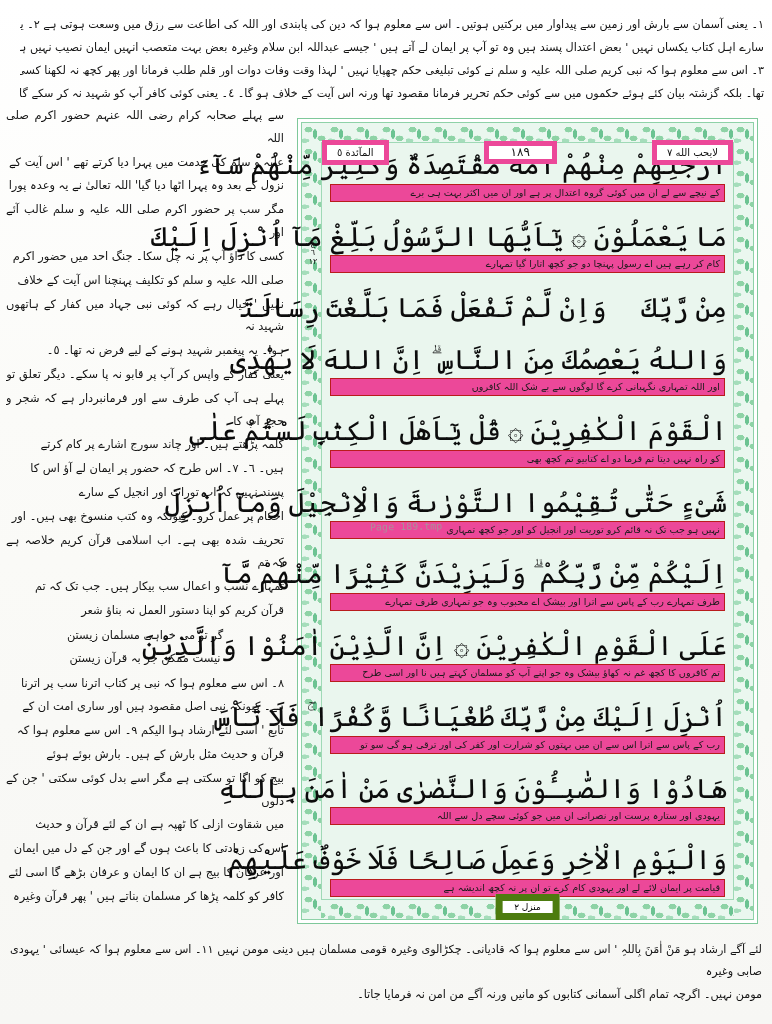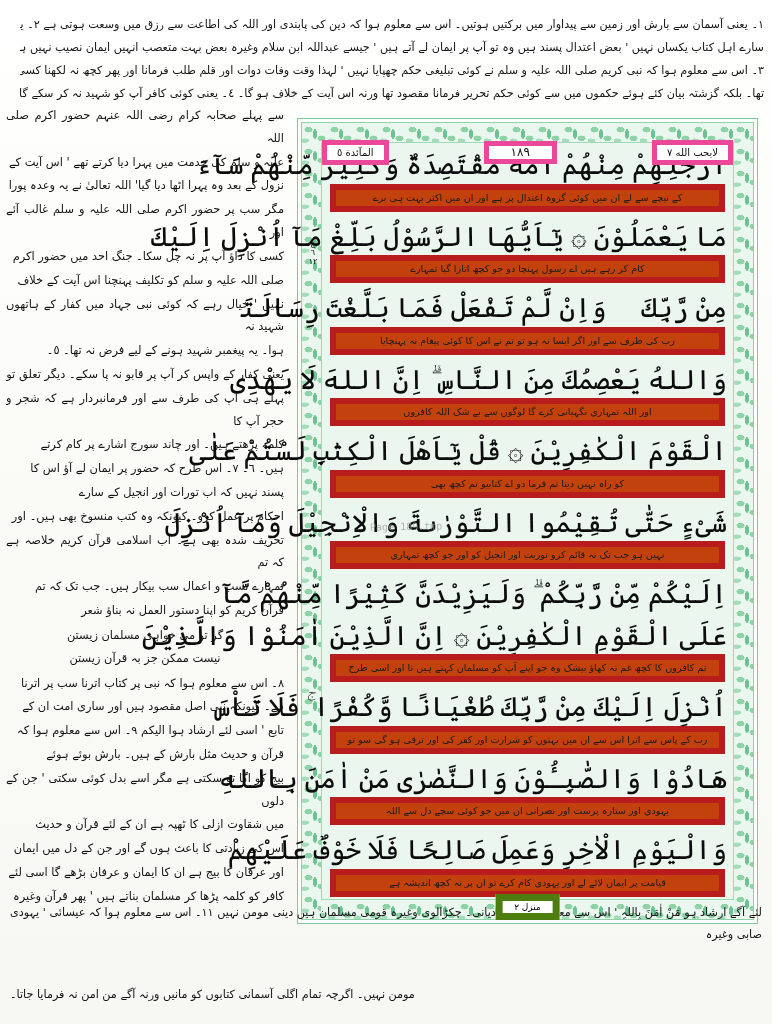--- a/index.html
+++ b/index.html
@@ -41,21 +41,21 @@
   }
   .couplet div{white-space:nowrap;}
 
   
   .bottom-notes{
     position:absolute;left:10px;right:10px;bottom:18px;
     direction:rtl;text-align:justify;
     font-size:11.2px;line-height:2.0;color:#141414;
   }
   .bottom-notes p{margin:0;}
-  .bottom-notes p.last{text-align:left;margin-top:37px;}
+  .bottom-notes p.last{text-align:right;}
 
   
   .frame{
     position:absolute;left:297px;top:118px;width:461px;height:806px;
     background:#ffffff;
     border:1px solid #7ec89a;
     box-sizing:border-box;
     padding:3px;
   }
   .frame-inner{
@@ -112,22 +112,22 @@
   .row{display:flex;flex-direction:column;}
   .ayah{
     direction:rtl;text-align:center;
     font-family:Liberation Serif, serif;
     font-size:27px;line-height:1.22;
     color:#0c0c0c;white-space:nowrap;
     letter-spacing:-0.5px;
     padding:2px 0 0 0;
   }
   .trans{
-    direction:rtl;text-align:center;
-    background:#c2410c;border:6px solid #b91c1c;
+    direction:rtl;
+    background:#ec4899;border:1px solid #b91c1c;
     font-size:9.6px;line-height:14px;
     color:#1a1a1a;white-space:nowrap;
     margin:2px 2px 0 2px;padding:1px 4px;
     overflow:hidden;
   }
   .manzil{
     position:absolute;left:50%;transform:translateX(-50%);
     bottom:-1px;
     background:#fff;border:7px solid #4d7c0f;
     font-size:9px;padding:1px 12px;direction:rtl;z-index:6;
@@ -219,36 +219,36 @@
           <div class="row">
             <div class="ayah">اَرْجُلِهِمْ مِنْهُمْ اُمَّةٌ مُّقْتَصِدَةٌ وَكَثِيْرٌ مِّنْهُمْ سَآءَ</div>
             <div class="trans">کے  نیچے  سے لے   ان میں کوئی گروہ اعتدال پر ہے اور ان میں اکثر بہت ہی برے</div>
           </div>
           <div class="row">
             <div class="ayah">مَا يَعْمَلُوْنَ ۞ يٰٓاَيُّهَا الرَّسُوْلُ بَلِّغْ مَآ اُنْزِلَ اِلَيْكَ</div>
             <div class="trans">کام کر رہے ہیں  اے  رسول  پہنچا دو جو کچھ اتارا گیا تمہارے</div>
           </div>
           <div class="row">
             <div class="ayah">مِنْ رَّبِّكَ ۖ وَاِنْ لَّمْ تَفْعَلْ فَمَا بَلَّغْتَ رِسَالَتَهٗ ۚ</div>
-            <div class="trans">رب کی طرف سے اور اگر ایسا نہ ہو تو تم نے اس کا کوئی پیغام نہ پہنچایا</div>
           </div>
           <div class="row">
             <div class="ayah">وَاللهُ يَعْصِمُكَ مِنَ النَّاسِ ۗ اِنَّ اللهَ لَا يَهْدِى</div>
             <div class="trans">اور اللہ تمہاری نگہبانی کرے گا لوگوں سے  بے شک اللہ   کافروں</div>
           </div>
           <div class="row">
             <div class="ayah">الْقَوْمَ الْكٰفِرِيْنَ ۞ قُلْ يٰٓاَهْلَ الْكِتٰبِ لَسْتُمْ عَلٰى</div>
             <div class="trans">کو راہ نہیں  دیتا  تم فرما دو اے کتابیو  تم کچھ  بھی</div>
           </div>
           <div class="row">
             <div class="ayah">شَىْءٍ حَتّٰى تُقِيْمُوا التَّوْرٰىةَ وَالْاِنْجِيْلَ وَمَآ اُنْزِلَ</div>
             <div class="trans">نہیں ہو جب تک نہ قائم کرو توریت اور انجیل کو اور جو کچھ تمہاری</div>
           </div>
           <div class="row">
             <div class="ayah">اِلَيْكُمْ مِّنْ رَّبِّكُمْ ۗ وَلَيَزِيْدَنَّ كَثِيْرًا مِّنْهُمْ مَّآ</div>
+            <div class="trans">طرف تمہارے رب کے پاس سے اترا اور بیشک اے محبوب وہ جو تمہاری طرف تمہارے</div>
           </div>
           <div class="row">
             <div class="ayah">عَلَى الْقَوْمِ الْكٰفِرِيْنَ ۞ اِنَّ الَّذِيْنَ اٰمَنُوْا وَالَّذِيْنَ</div>
             <div class="trans">تم کافروں کا کچھ غم نہ کھاؤ بیشک وہ جو اپنے آپ کو مسلمان کہتے ہیں نا اور اسی طرح</div>
           </div>
           <div class="row">
             <div class="ayah">اُنْزِلَ اِلَيْكَ مِنْ رَّبِّكَ طُغْيَانًا وَّكُفْرًا ۚ فَلَا تَاْسَ</div>
             <div class="trans">رب کے پاس سے اترا اس سے ان میں بہتوں کو شرارت اور کفر کی اور ترقی ہو گی سو تو</div>
           </div>
           <div class="row">

